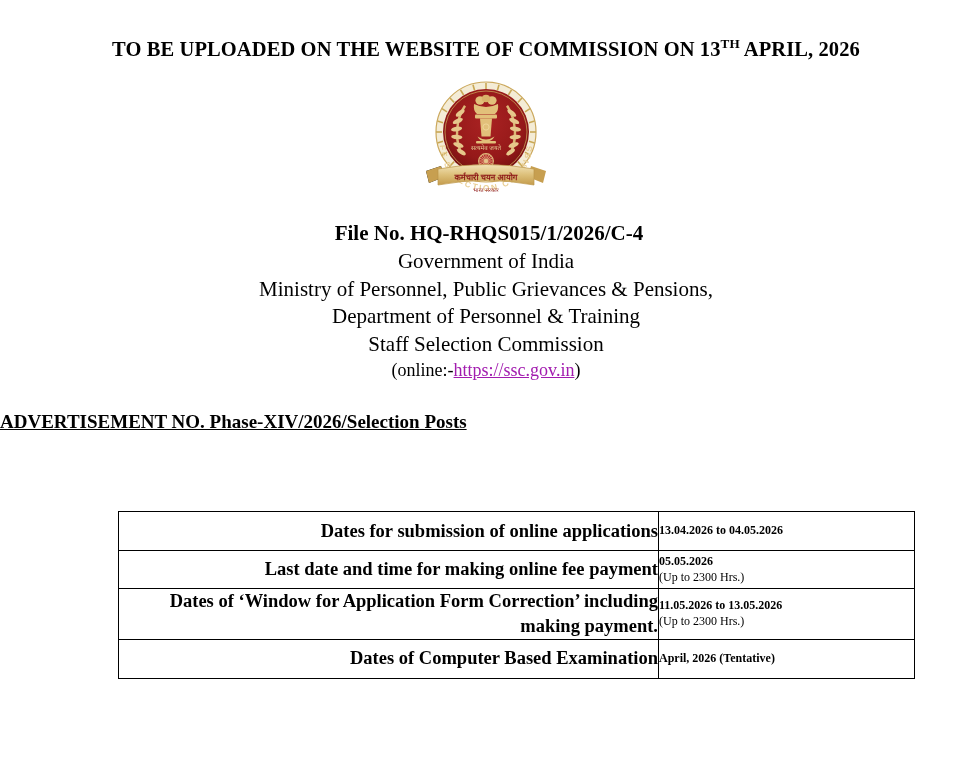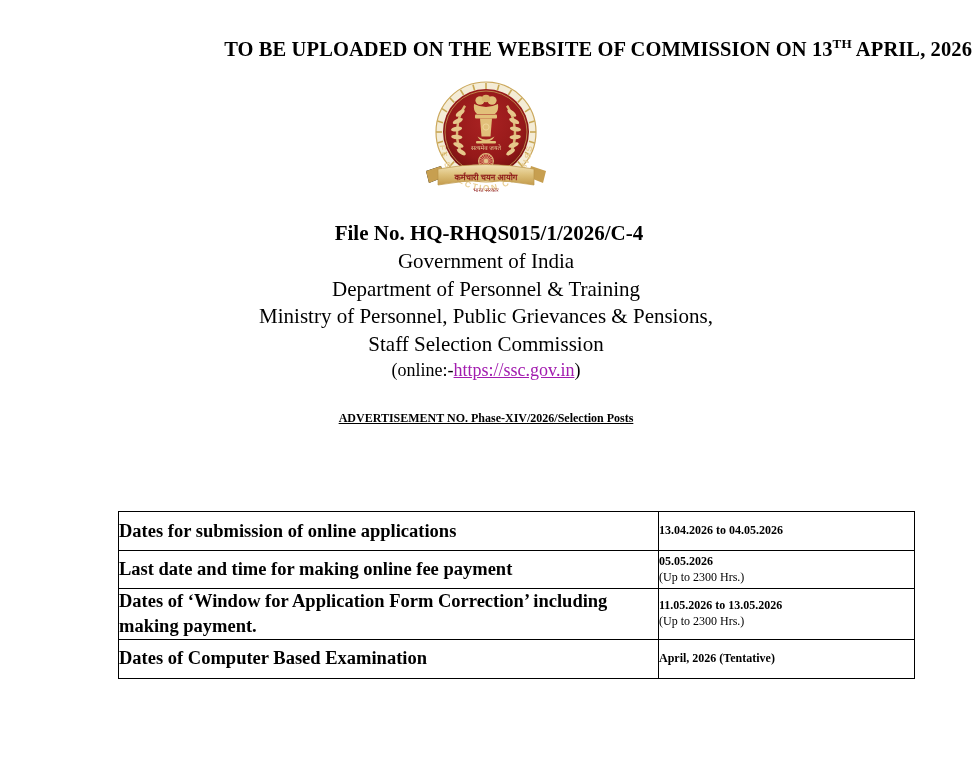--- a/index.html
+++ b/index.html
@@ -11,21 +11,21 @@
     width: 972px;
     height: 778px;
     overflow: hidden;
     font-family: "Liberation Serif", "DejaVu Serif", serif;
     color: #000000;
     position: relative;
   }
 
   
   .doc-header {
-    text-align: right;
+    text-align: center;
     font-weight: bold;
     font-size: 20.5px;
     letter-spacing: 0.1px;
     margin-top: 38px;
     white-space: nowrap;
   }
   .doc-header sup {
     font-size: 0.64em;
     vertical-align: super;
     line-height: 0;
@@ -61,23 +61,22 @@
   .website-line {
     font-size: 18px;
     margin-top: 1px;
   }
   .website-link {
     color: #a21caf;
     text-decoration: underline;
   }
 
   .advt-line {
-    text-align: center;
-    font-weight: bold;
-    font-size: 12px;
+    font-weight: bold;
+    font-size: 19px;
     text-decoration: underline;
     margin-top: 30px;
   }
 
   
   .table-wrap {
     position: absolute;
     left: 118px;
     top: 511px;
     width: 794px;
@@ -91,20 +90,21 @@
     border: 1.6px solid #000000;
     vertical-align: middle;
     padding: 0;
   }
   td.lbl {
     width: 539px;
     font-weight: bold;
     font-size: 18.5px;
     line-height: 1.34;
     padding: 9px 8px 9px 10px;
+    text-align: right;
   }
   td.val {
     width: 255px;
     font-size: 12px;
     line-height: 1.3;
     padding: 9px 6px 9px 6px;
   }
   .val-main { font-weight: bold; display: block; }
   .val-sub  { font-weight: normal; display: block; }
   .row-h1 { height: 39px; }
@@ -238,22 +238,22 @@
         <text x="66" y="105" text-anchor="middle" font-size="8.2" font-weight="bold" font-family="'Liberation Sans', sans-serif" fill="#8d1717">कर्मचारी चयन आयोग</text>
       </g>
       <text x="66" y="117" text-anchor="middle" font-size="5.4" font-family="'Liberation Sans', sans-serif" fill="#8d1717">भारत सरकार</text>
     </svg>
   </div>
 </div>
 
 <div class="org-block">
   <div class="file-no">File No. HQ-RHQS015/1/2026/C-4</div>
   <div class="org-line">Government of India</div>
+  <div class="org-line">Ministry of Personnel, Public Grievances &amp; Pensions,</div>
   <div class="org-line">Department of Personnel &amp; Training</div>
-  <div class="org-line">Ministry of Personnel, Public Grievances &amp; Pensions,</div>
   <div class="org-line">Staff Selection Commission</div>
   <div class="website-line"><span>(online:-</span><span class="website-link">https://ssc.gov.in</span><span>)</span></div>
 </div>
 
 <div class="advt-line">ADVERTISEMENT NO. Phase-XIV/2026/Selection Posts</div>
 
 <div class="table-wrap">
   <table class="schedule">
     <tbody>
       <tr class="row-h1">

